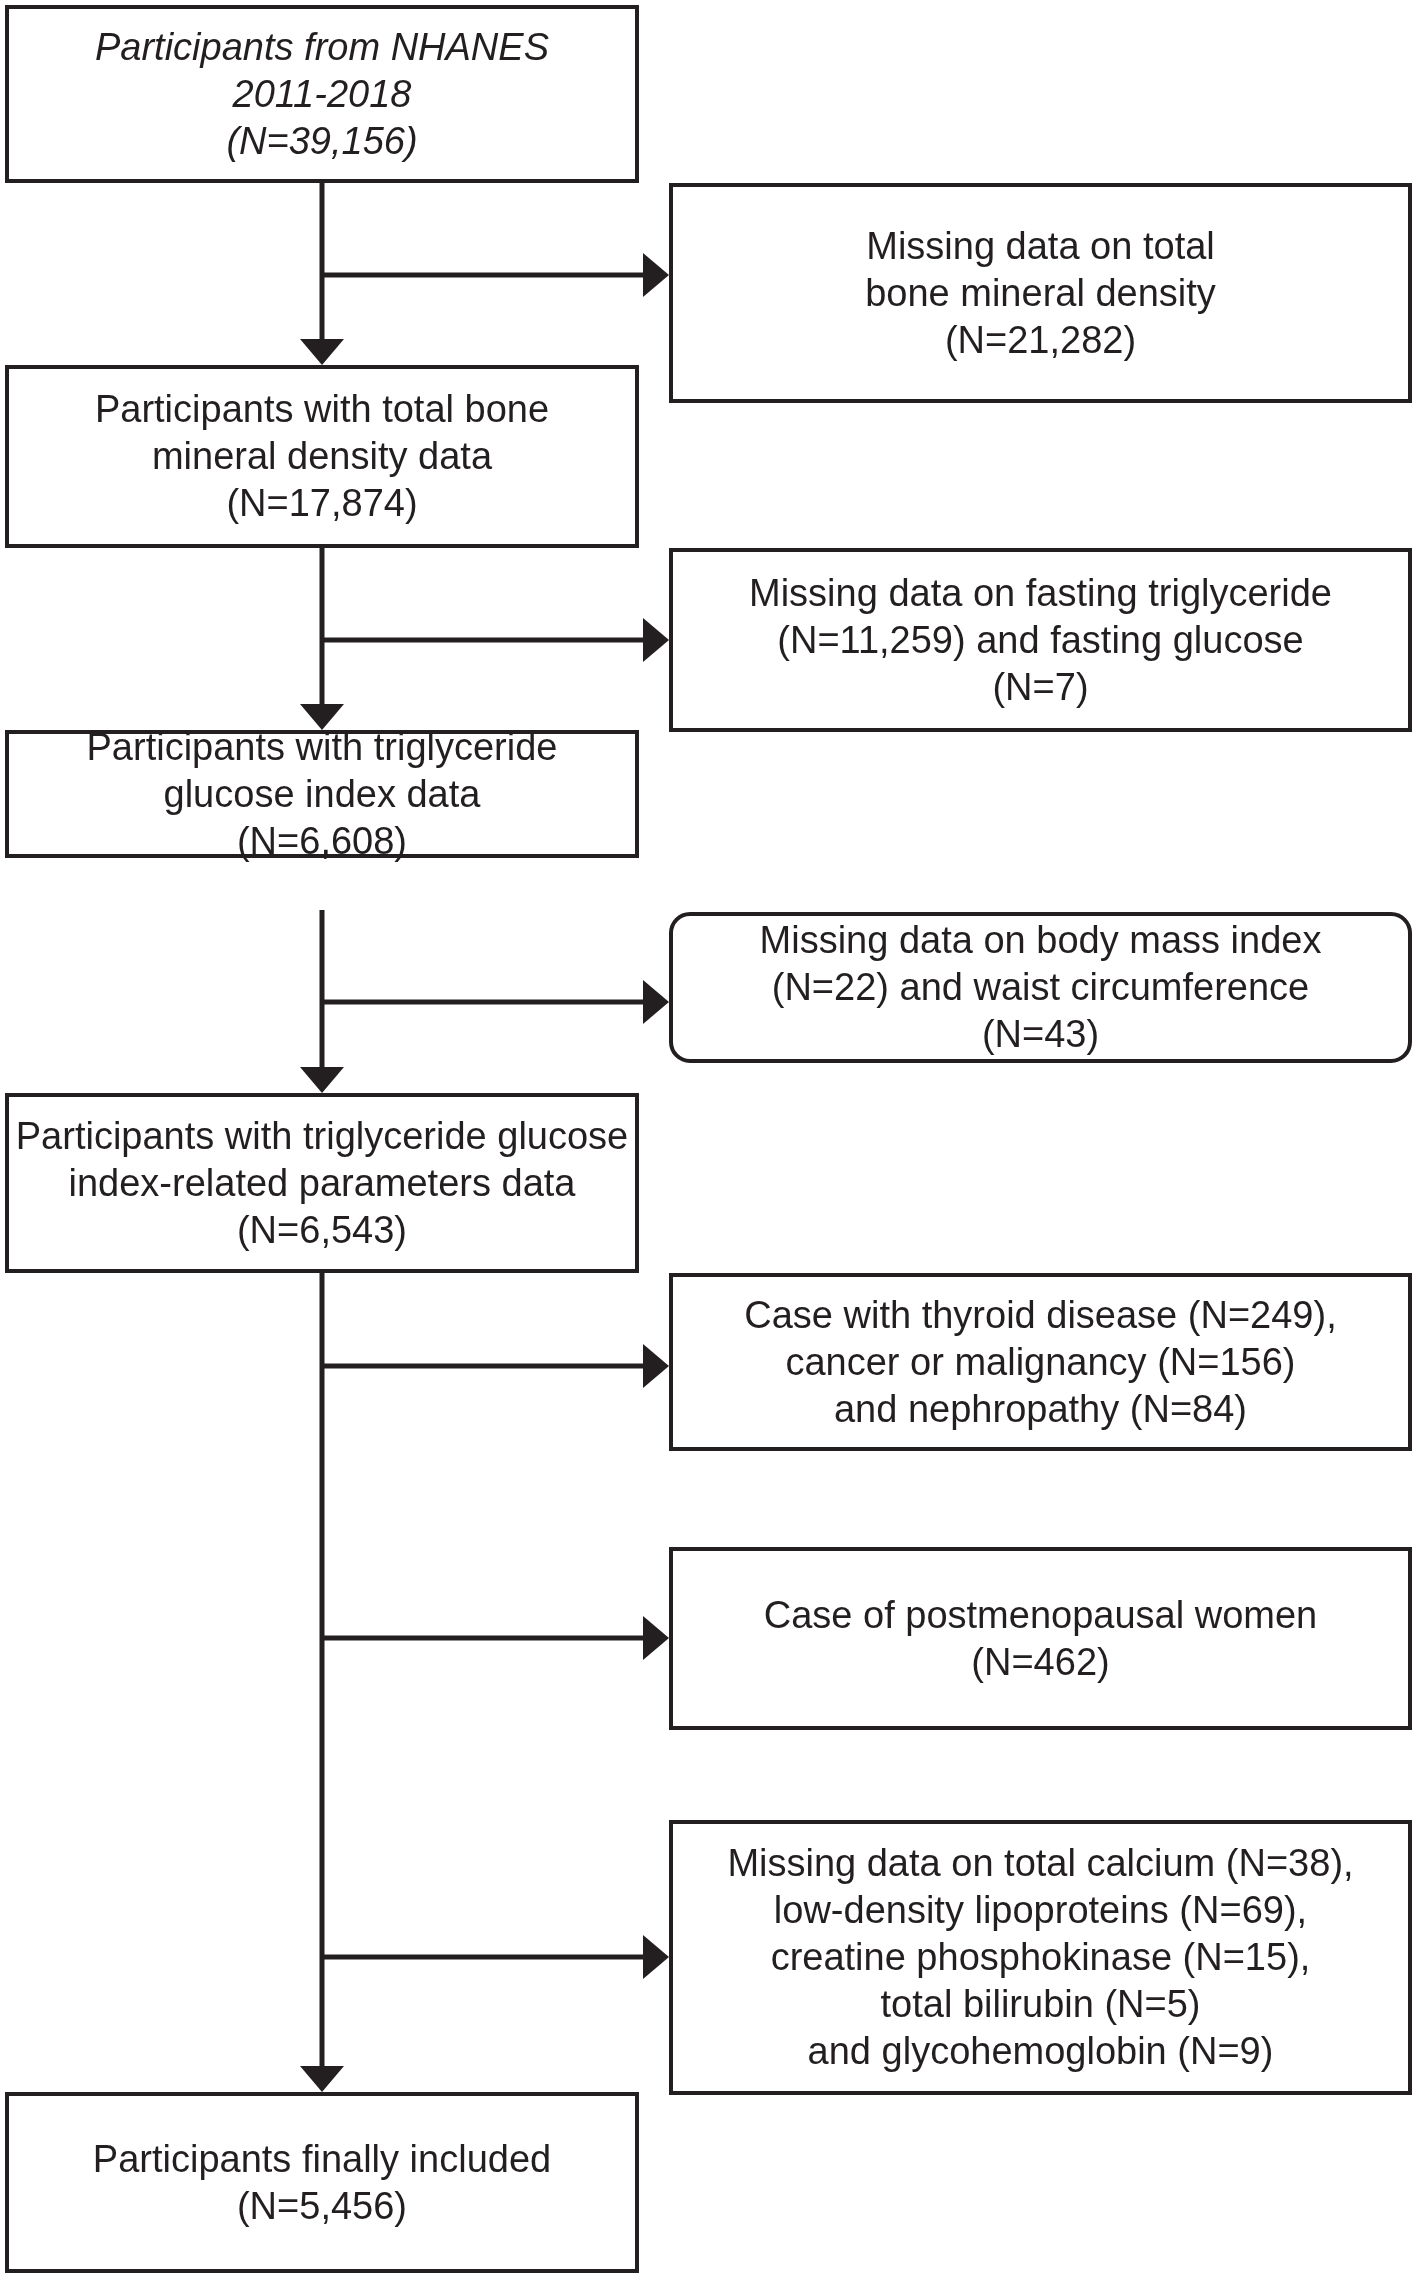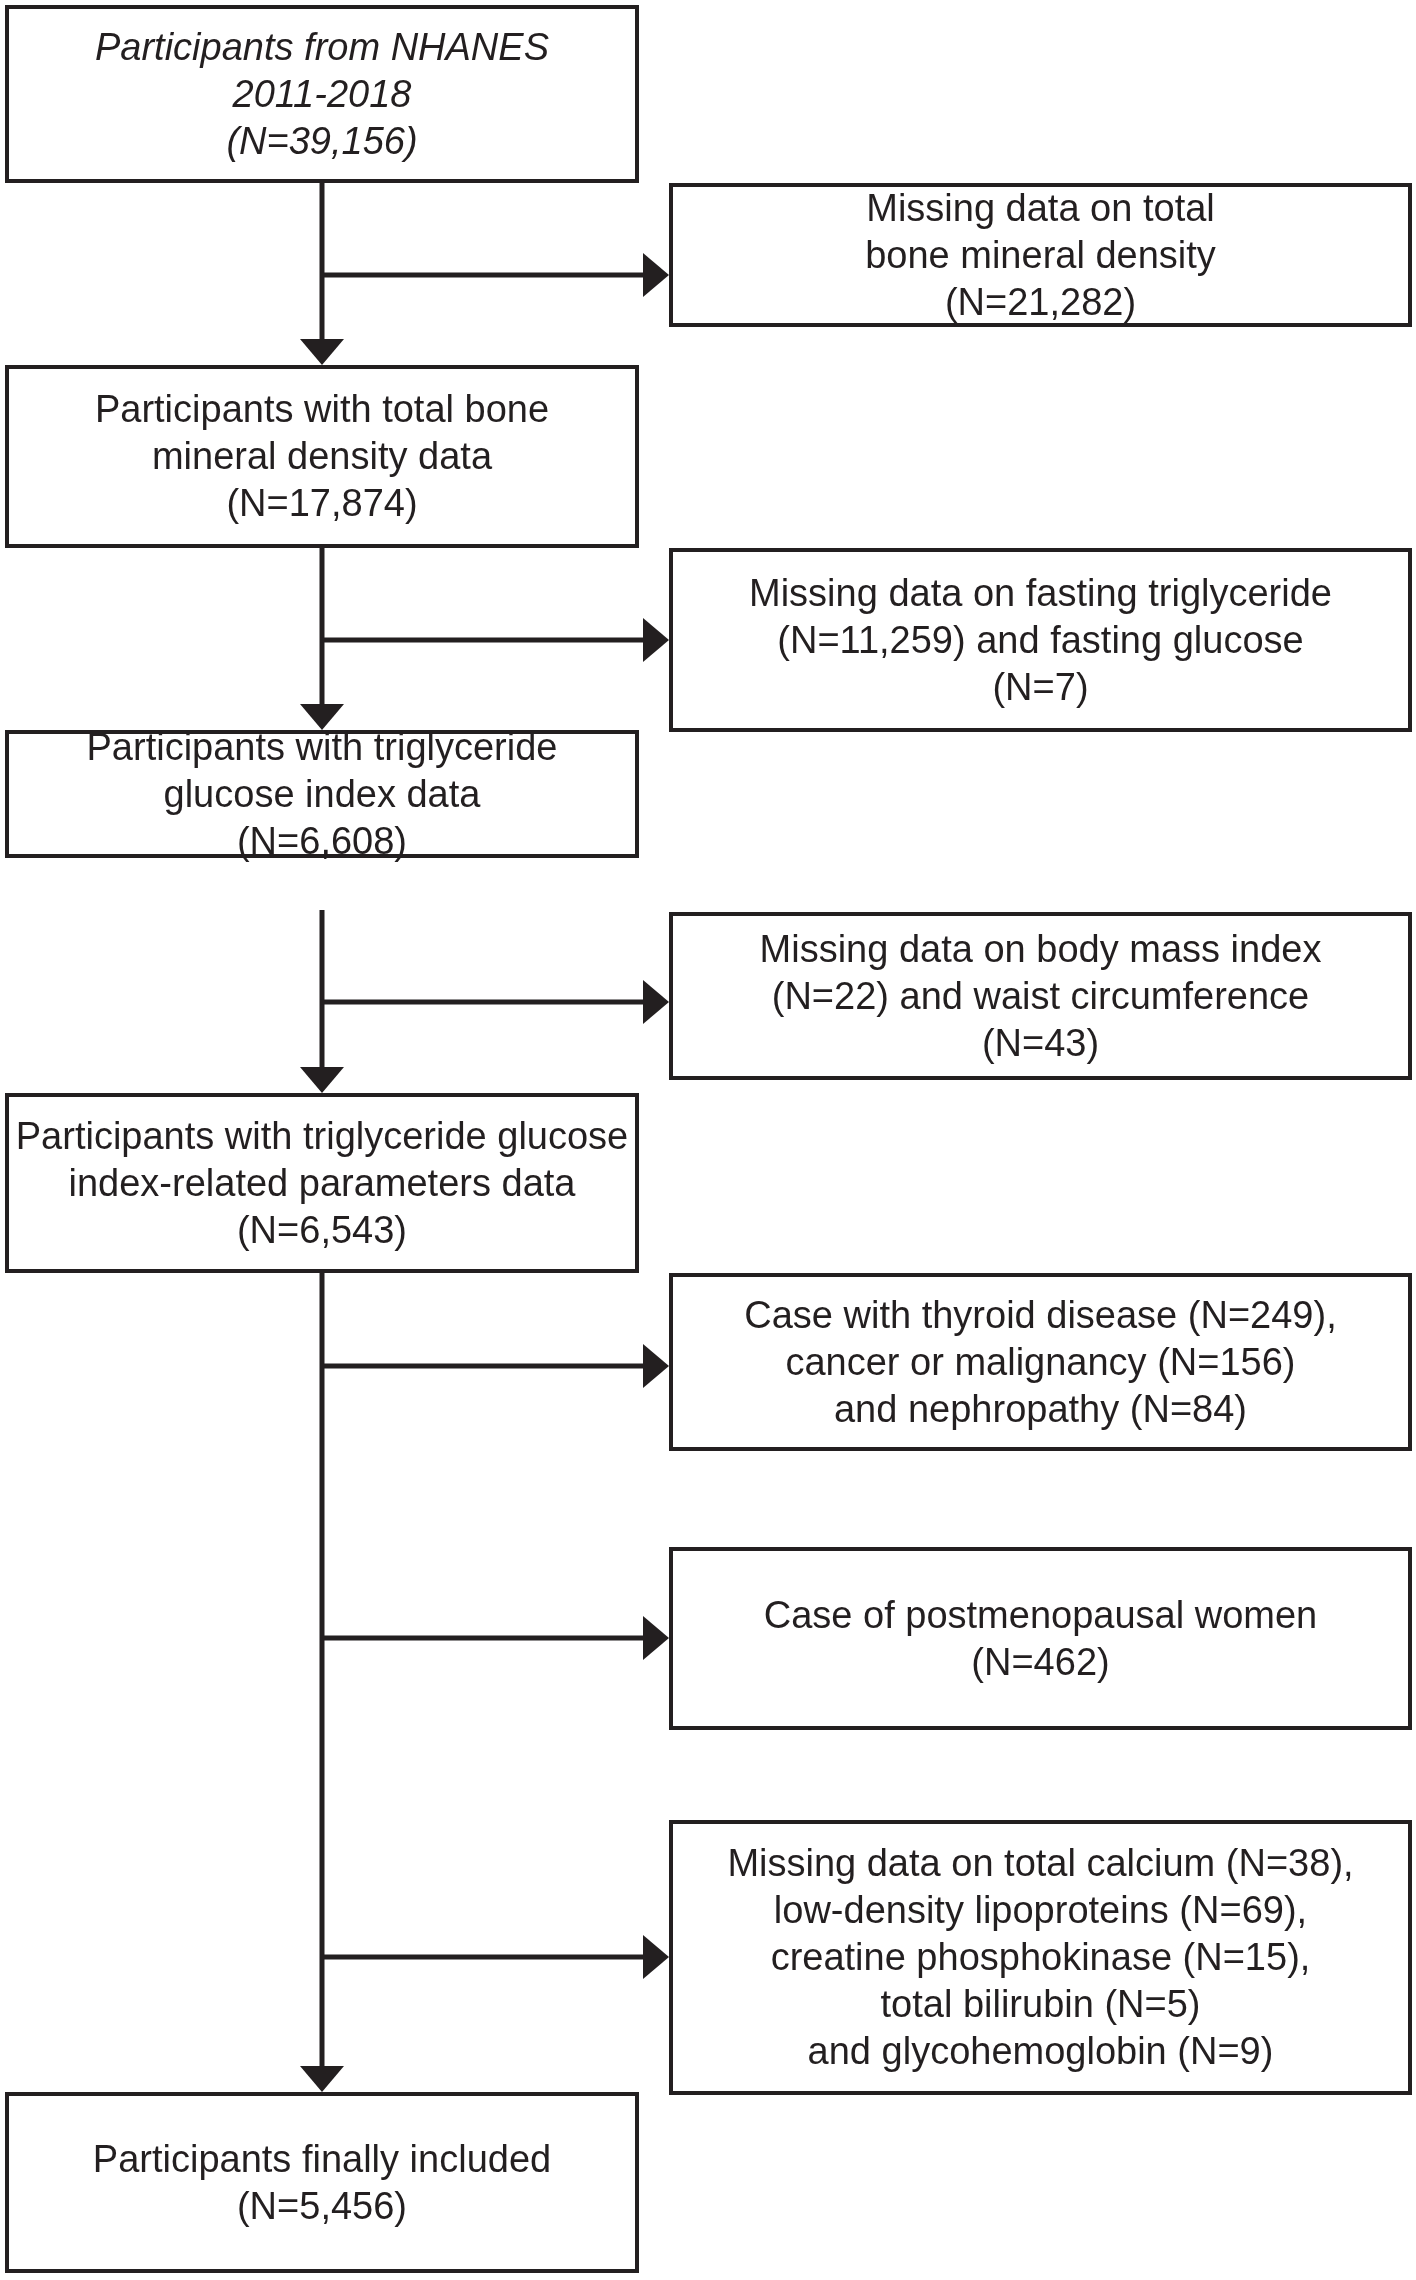--- a/index.html
+++ b/index.html
@@ -25,23 +25,23 @@
     padding:0 4px;
     letter-spacing:0;
   }
   .main-col{left:5px;width:634px;}
   .excl-col{left:669px;width:743px;}
   #box-main-0{top:5px;height:178px;font-style:italic;}
   #box-main-1{top:365px;height:183px;}
   #box-main-2{top:730px;height:128px;}
   #box-main-3{top:1093px;height:180px;}
   #box-main-4{top:2092px;height:181px;}
-  #box-excl-0{top:183px;height:144px;}
+  #box-excl-0{top:183px;height:220px;}
   #box-excl-1{top:548px;height:184px;}
-  #box-excl-2{top:912px;height:168px;}
+  #box-excl-2{top:912px;height:151px;border-radius:21px;}
   #box-excl-3{top:1273px;height:178px;}
   #box-excl-4{top:1547px;height:183px;}
   #box-excl-5{top:1820px;height:275px;}
   #connectors{position:absolute;left:0;top:0;width:1416px;height:2280px;pointer-events:none;}
   #connectors line{stroke:var(--ink);stroke-width:5;}
   #connectors polygon{fill:var(--ink);}
 </style>
 </head>
 <body>
 

